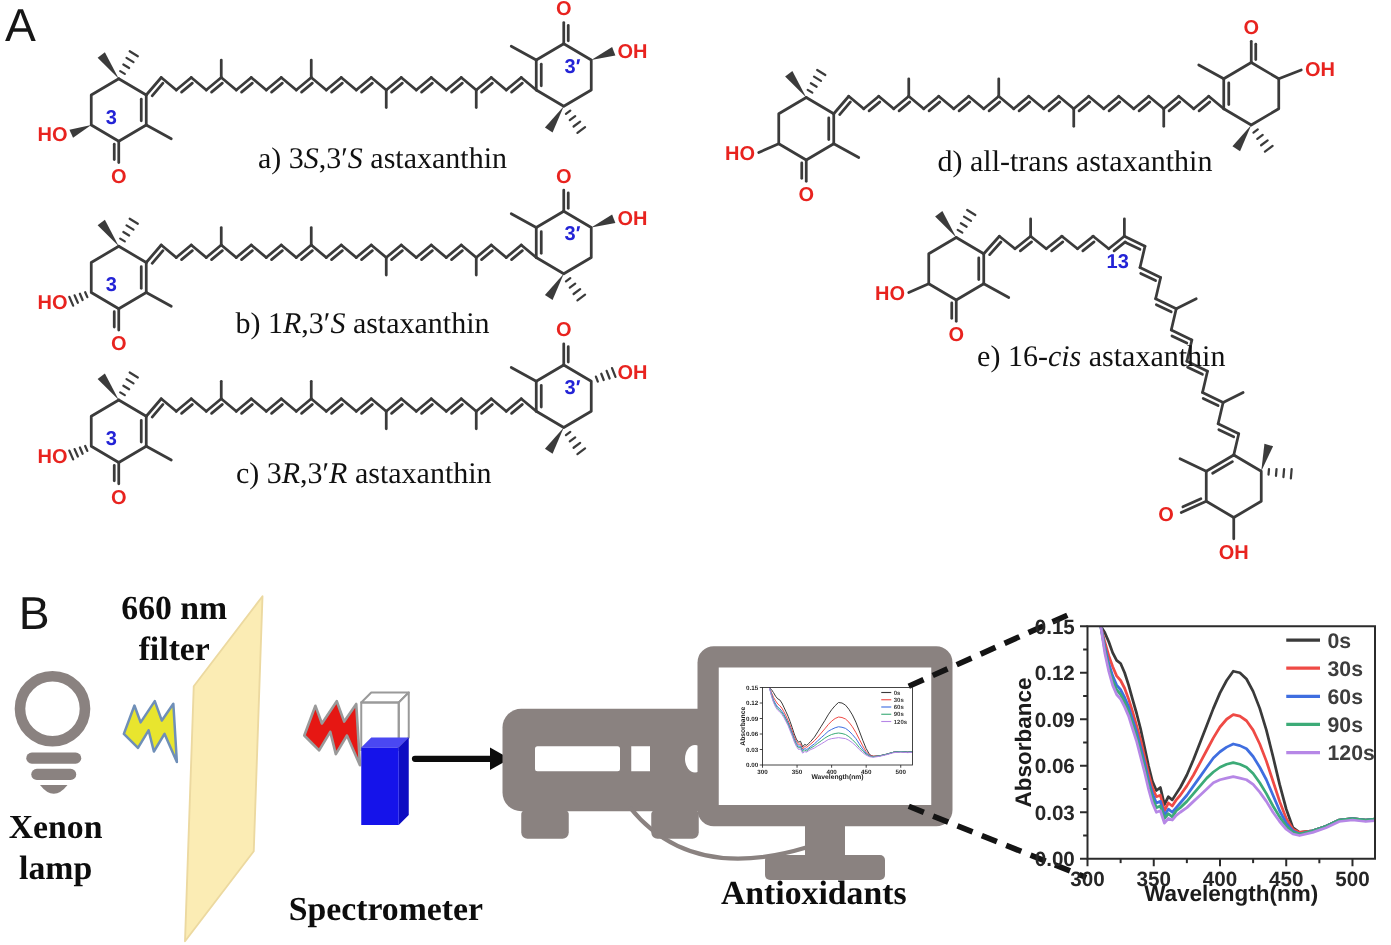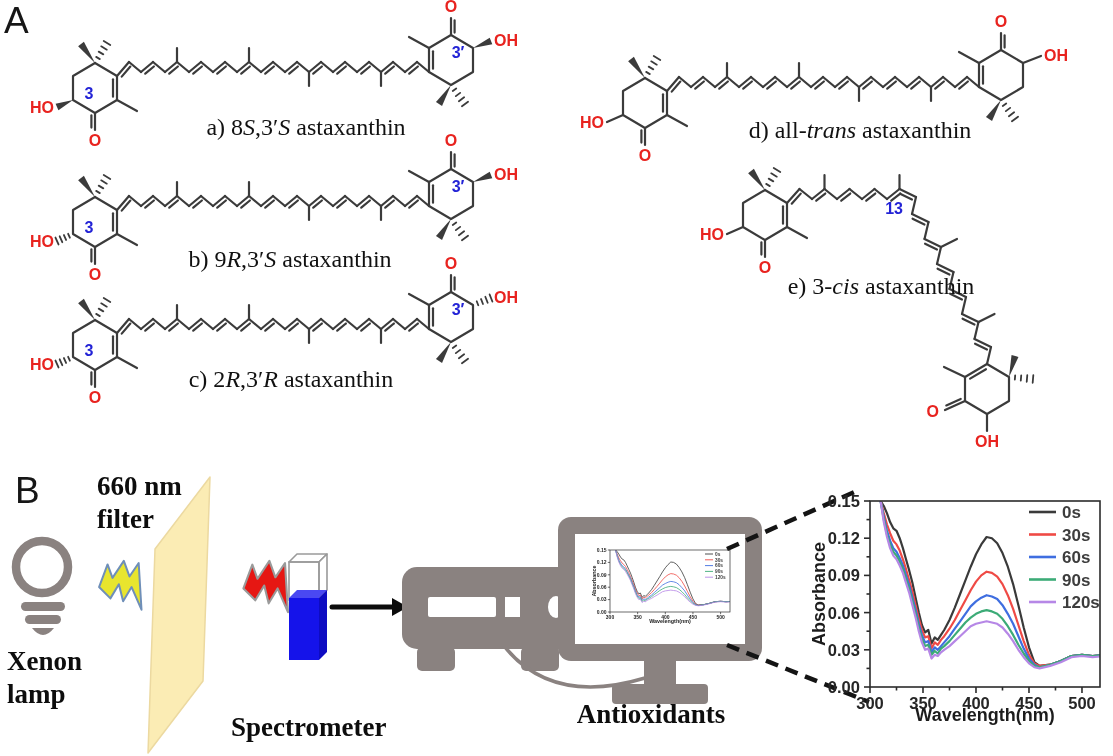--- a/index.html
+++ b/index.html
@@ -3,21 +3,21 @@
 <meta charset="utf-8">
 <style>
   html,body{margin:0;padding:0;background:#fff;}
   #stage{position:relative;width:1113px;height:756px;background:#fff;overflow:hidden;
          font-family:"Liberation Sans",sans-serif;}
   #gfx{position:absolute;left:0;top:0;}
   #gfx text{font-family:"Liberation Sans",sans-serif;}
   .panel-letter{position:absolute;font:400 37px "Liberation Sans",sans-serif;color:#161616;}
   .caption{position:absolute;font:400 24px "Liberation Serif",serif;color:#111;
            transform:translateX(-50%);white-space:nowrap;}
-  .blabel{position:absolute;font:700 27px "Liberation Serif",serif;color:#0d0d0d;line-height:1.24;}
+  .blabel{position:absolute;font:700 27px "Liberation Serif",serif;color:#0d0d0d;line-height:1.24;text-align:center;}
   .blabel.center{transform:translateX(-50%);white-space:nowrap;}
 </style>
 </head>
 <body>
 
 <div id="stage">
   <svg id="gfx" width="1113" height="756" viewBox="0 0 1113 756">
       <g>
         <polyline points="95,63 117,76" fill="none" stroke="#3b3b3b" stroke-width="2.2" stroke-linejoin="round" stroke-linecap="round"></polyline>
         <line x1="117" y1="76" x2="117" y2="100" stroke="#3b3b3b" stroke-width="2.2" stroke-linecap="round"></line>
@@ -555,25 +555,25 @@
         <line x1="705" y1="571.4" x2="713" y2="571.4" stroke="#3cab77" stroke-width="0.9"></line>
         <text x="715" y="573.1279999999999" font-size="4.8" fill="#3d3d3d" text-anchor="start" font-weight="700">90s</text>
         <line x1="705" y1="577.2" x2="713" y2="577.2" stroke="#b687e6" stroke-width="0.9"></line>
         <text x="715" y="578.928" font-size="4.8" fill="#3d3d3d" text-anchor="start" font-weight="700">120s</text>
       </g>
     </svg>
 
   <div class="panel-letter" style="left:4px;top:0px">A</div>
   <div class="panel-letter" style="left:15px;top:470px">B</div>
 
-  <div class="caption" style="left:306px;top:114px"><span>a) 8</span><span style="font-style: italic;">S</span><span>,3′</span><span style="font-style: italic;">S</span><span> astaxanthin</span></div>
-  <div class="caption" style="left:290px;top:246px"><span>b) 9</span><span style="font-style: italic;">R</span><span>,3′</span><span style="font-style: italic;">S</span><span> astaxanthin</span></div>
-  <div class="caption" style="left:291px;top:366px"><span>c) 2</span><span style="font-style: italic;">R</span><span>,3′</span><span style="font-style: italic;">R</span><span> astaxanthin</span></div>
-  <div class="caption" style="left:860px;top:117px"><span>d) all-</span><span style="font-style: italic;">trans</span><span> astaxanthin</span></div>
-  <div class="caption" style="left:881px;top:273px"><span>e) 3-</span><span style="font-style: italic;">cis</span><span> astaxanthin</span></div>
+  <div class="caption" style="left:306px;top:114px"><span>a) 3</span><span style="font-style: italic;">S</span><span>,3′</span><span style="font-style: italic;">S</span><span> astaxanthin</span></div>
+  <div class="caption" style="left:290px;top:246px"><span>b) 1</span><span style="font-style: italic;">R</span><span>,3′</span><span style="font-style: italic;">S</span><span> astaxanthin</span></div>
+  <div class="caption" style="left:291px;top:366px"><span>c) 3</span><span style="font-style: italic;">R</span><span>,3′</span><span style="font-style: italic;">R</span><span> astaxanthin</span></div>
+  <div class="caption" style="left:860px;top:117px"><span>d) all-</span><span style="">trans</span><span> astaxanthin</span></div>
+  <div class="caption" style="left:881px;top:273px"><span>e) 16-</span><span style="font-style: italic;">cis</span><span> astaxanthin</span></div>
 
   <div class="blabel" style="left:97px;top:470px">
     <span>660 nm</span><br>
     <span>filter</span>
   </div>
   <div class="blabel" style="left:7px;top:645px">
     <span>Xenon</span><br>
     <span>lamp</span>
   </div>
   <div class="blabel" style="left:231px;top:678px">

